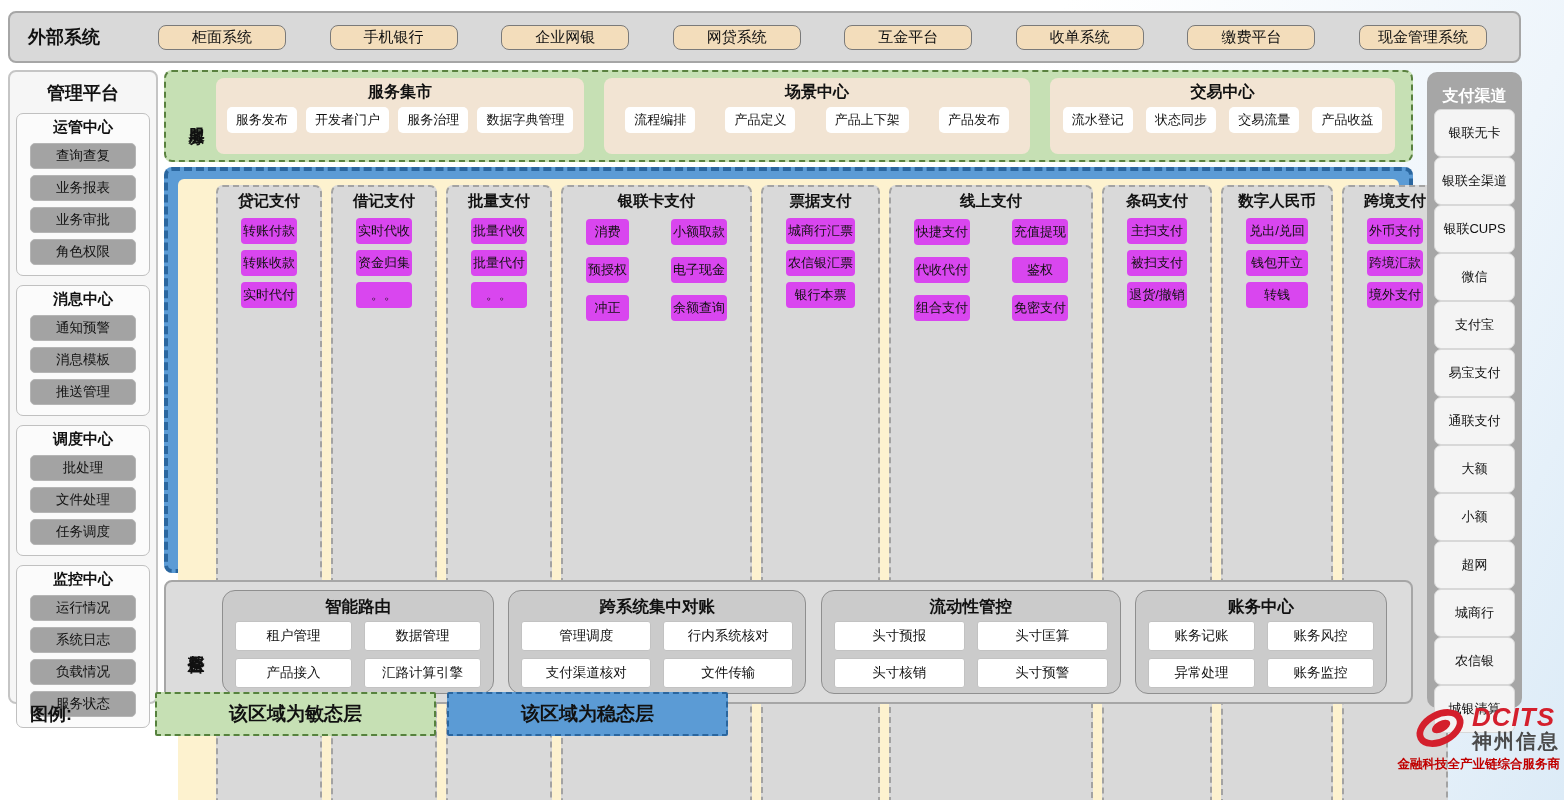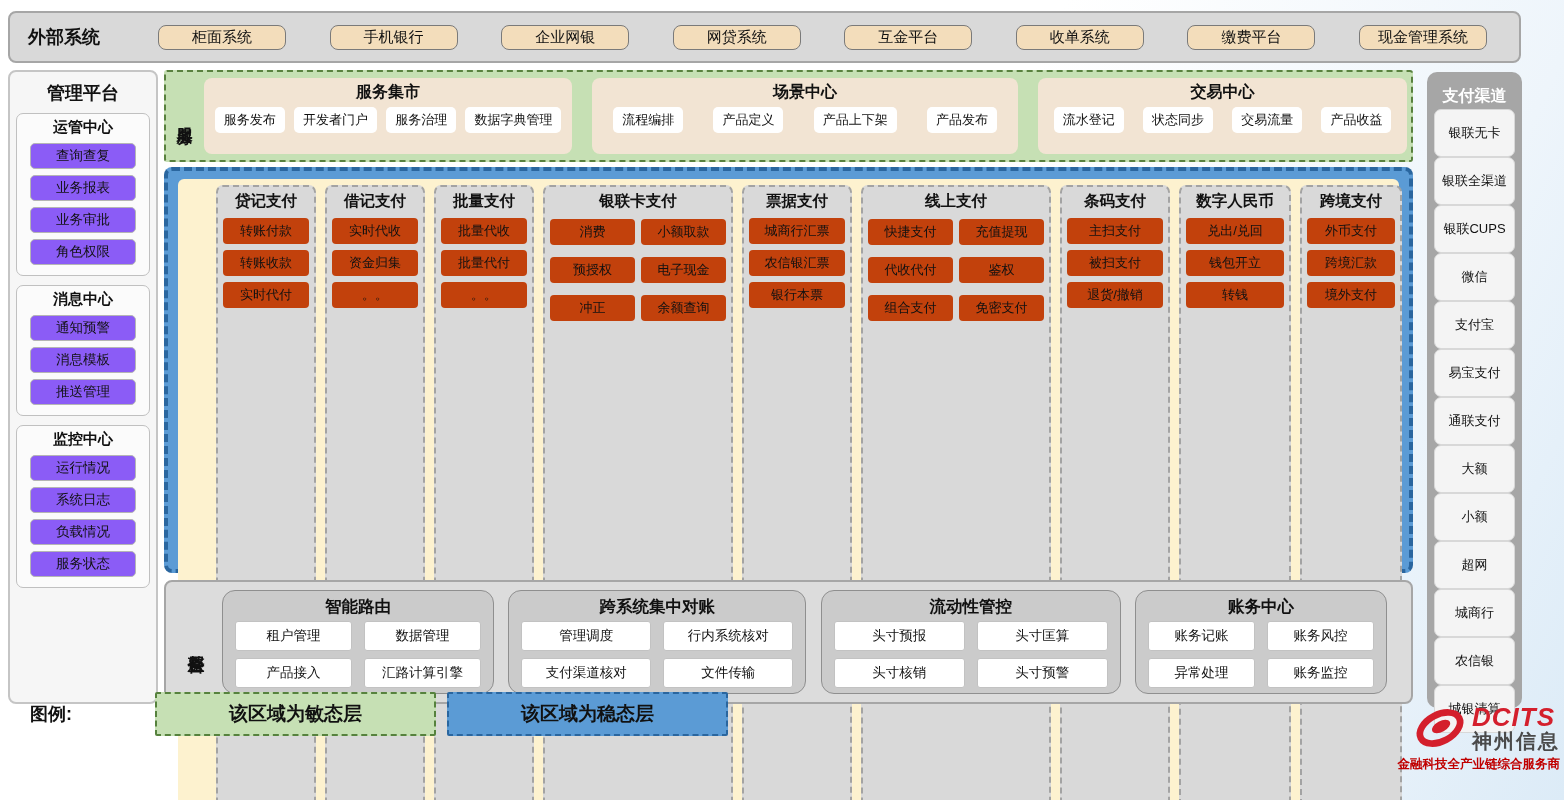--- a/index.html
+++ b/index.html
@@ -15,46 +15,46 @@
   .topbar .boxes{flex:1;display:flex;justify-content:space-between;margin:0 14px 0 38px}
   .tanbox{width:128px;height:25px;background:#f3ddbb;border:1px solid #7a7a7a;border-radius:8px;
     display:flex;align-items:center;justify-content:center;font-size:15px;white-space:nowrap}
 
   
   .sidebar{position:absolute;left:8px;top:70px;width:150px;height:634px;background:#f6f6f6;
     border:2px solid #c5c5c5;border-radius:8px;padding:5px 6px;}
   .sidebar .title{font-weight:bold;font-size:18px;text-align:center;margin:4px 0 8px}
   .sgroup{border:1.5px solid #c0c0c0;border-radius:7px;background:#fbfbfb;padding:2px 5px 4px;margin-bottom:9px}
   .sgroup .t{font-weight:bold;font-size:15px;text-align:center;margin:2px 0 2px}
-  .sitm{background:#8b5cf6;border:1px solid #b5b5b5;border-radius:5px;text-align:center;font-size:13.5px;
+  .sitm{background:#a3a3a3;border:1px solid #b5b5b5;border-radius:5px;text-align:center;font-size:13.5px;
     padding:3px 0;margin:6px 8px;white-space:nowrap}
 
   
   .vlabel{writing-mode:vertical-rl;text-orientation:upright;font-weight:bold;flex:none;
     display:flex;align-items:center;justify-content:center;height:100%;letter-spacing:3px}
 
   
   .service{position:absolute;left:164px;top:70px;width:1249px;height:92px;background:#c6e0b4;
-    border:2px dashed #59813f;border-radius:3px;display:flex;padding:6px 4px;}
+    border:2px dashed #59813f;border-radius:8px;display:flex;padding:6px 16px;}
   .service .vlabel{font-size:16px;width:28px;letter-spacing:1px}
   .sv-groups{flex:1;display:flex;gap:20px;margin-left:6px}
   .svgbox{background:#f2e4d3;border-radius:8px;padding:4px 10px;}
   .svgbox .t{font-weight:bold;font-size:16px;text-align:center;margin:0 0 4px}
   .svitems{display:flex;justify-content:space-around;gap:8px}
   .svitm{background:#fff;border-radius:5px;font-size:13px;padding:4px 9px;white-space:nowrap;text-align:center}
 
   
   .bluewrap{position:absolute;left:164px;top:167px;width:1249px;height:406px;background:#5b9bd5;
     border:4px dashed #2a669f;border-radius:8px;padding:8px 10px;display:flex;flex-direction:column;gap:9px;}
   .payment{background:#fdf2cf;border-radius:6px;flex:0 0 162px;display:flex;padding:6px;}
   .payment .vlabel{font-size:17px;width:30px;letter-spacing:2px}
   .paycols{flex:1;display:flex;gap:9px;margin-left:2px}
   .col{background:#d9d9d9;border:2px dashed #a3a3a3;border-radius:7px;padding:1px 5px;flex:none}
   .col .t{font-weight:bold;font-size:15.5px;text-align:center;margin:3px 0 1px;white-space:nowrap}
-  .itm{background:#c2410c;border-radius:4px;font-size:13px;text-align:center;padding:4px 2px;margin:6px 0;white-space:nowrap}
+  .itm{background:#d946ef;border-radius:4px;font-size:13px;text-align:center;padding:4px 2px;margin:6px 18px;white-space:nowrap}
   .grid2{display:grid;grid-template-columns:1fr 1fr;gap:0 6px}
 
   
   .integration{position:absolute;left:164px;top:580px;width:1249px;height:124px;background:#dcdcdc;
     border:2px solid #a6a6a6;border-radius:8px;display:flex;padding:8px 14px;}
   .integration .vlabel{font-size:17px;width:32px;letter-spacing:1px}
   .igroups{flex:1;display:flex;justify-content:space-between;padding:0 10px}
   .igroup{background:#cbcbcb;border:1.5px solid #8f8f8f;border-radius:13px;padding:2px 12px;flex:none}
   .igroup .t{font-weight:bold;font-size:16.5px;text-align:center;margin:3px 0 2px}
   .igrid{display:grid;grid-template-columns:1fr 1fr;gap:7px 12px;margin:3px 0}
@@ -111,20 +111,26 @@
       <div class="sitm">查询查复</div>
       <div class="sitm">业务报表</div>
       <div class="sitm">业务审批</div>
       <div class="sitm">角色权限</div>
     </div>
     <div class="sgroup">
       <div class="t">消息中心</div>
       <div class="sitm">通知预警</div>
       <div class="sitm">消息模板</div>
       <div class="sitm">推送管理</div>
+    </div>
+    <div class="sgroup">
+      <div class="t">调度中心</div>
+      <div class="sitm">批处理</div>
+      <div class="sitm">文件处理</div>
+      <div class="sitm">任务调度</div>
     </div>
     <div class="sgroup">
       <div class="t">监控中心</div>
       <div class="sitm">运行情况</div>
       <div class="sitm">系统日志</div>
       <div class="sitm">负载情况</div>
       <div class="sitm">服务状态</div>
     </div>
   </div>
 

